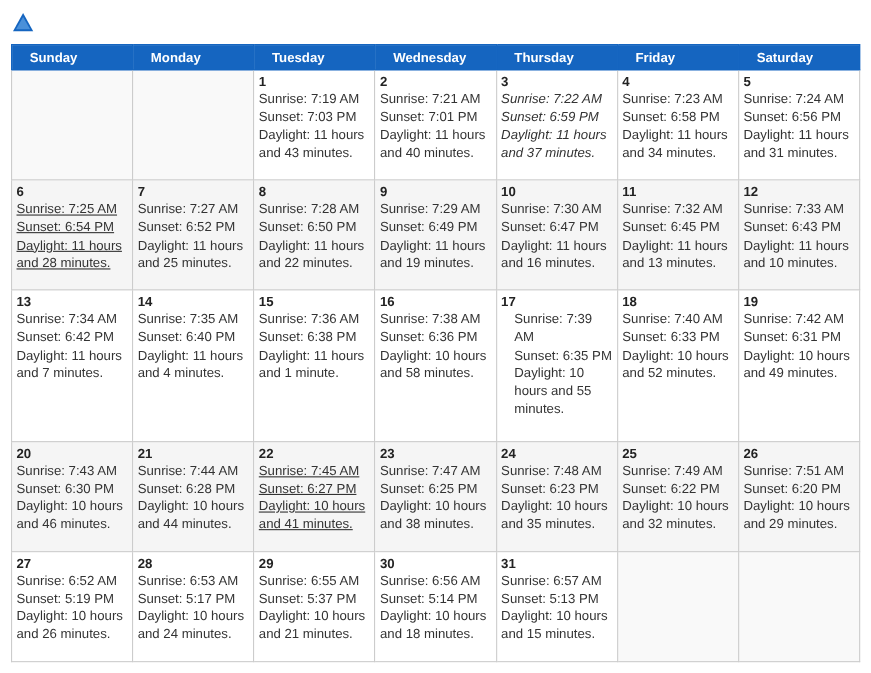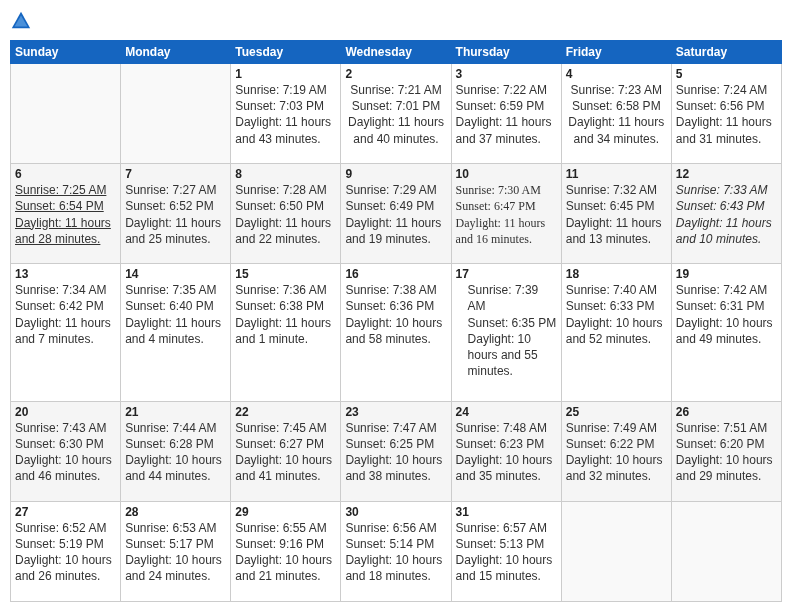--- a/index.html
+++ b/index.html
@@ -51,21 +51,21 @@
       border: 1px solid #ccc;
       border-collapse: collapse;
       width: 100%;
       table-layout: fixed;
     }
     .calendar th {
       background: #1565C0;
       color: #fff;
       font-size: 12px;
       font-weight: bold;
-      padding: 4px 4px;
+      padding: 4px 16px;
       text-align: left;
       border: 1px solid #1565C0;
     }
     .calendar td {
       border: 1px solid #ccc;
       vertical-align: top;
       padding: 3px 4px;
       font-size: 10px;
       color: #333;
       background: #fff;
@@ -128,33 +128,33 @@
           <td class="empty"></td>
           <td class="empty"></td>
           <td>
             <span class="day-num">1</span>
             <div class="sun-info" style="white-space: pre-line;">Sunrise: 7:19 AM
 Sunset: 7:03 PM
 Daylight: 11 hours and 43 minutes.</div>
           </td>
           <td>
             <span class="day-num">2</span>
-            <div class="sun-info" style="white-space: pre-line; text-align: center;">Sunrise: 7:21 AM
+            <div class="sun-info" style="white-space: pre-line;">Sunrise: 7:21 AM
 Sunset: 7:01 PM
 Daylight: 11 hours and 40 minutes.</div>
           </td>
           <td>
             <span class="day-num">3</span>
-            <div class="sun-info" style="white-space: pre-line;">Sunrise: 7:22 AM
+            <div class="sun-info" style="white-space: pre-line; font-style: italic;">Sunrise: 7:22 AM
 Sunset: 6:59 PM
 Daylight: 11 hours and 37 minutes.</div>
           </td>
           <td>
             <span class="day-num">4</span>
-            <div class="sun-info" style="white-space: pre-line; text-align: center;">Sunrise: 7:23 AM
+            <div class="sun-info" style="white-space: pre-line;">Sunrise: 7:23 AM
 Sunset: 6:58 PM
 Daylight: 11 hours and 34 minutes.</div>
           </td>
           <td>
             <span class="day-num">5</span>
             <div class="sun-info" style="white-space: pre-line;">Sunrise: 7:24 AM
 Sunset: 6:56 PM
 Daylight: 11 hours and 31 minutes.</div>
           </td>
         </tr>
@@ -178,33 +178,33 @@
 Daylight: 11 hours and 22 minutes.</div>
           </td>
           <td>
             <span class="day-num">9</span>
             <div class="sun-info" style="white-space: pre-line;">Sunrise: 7:29 AM
 Sunset: 6:49 PM
 Daylight: 11 hours and 19 minutes.</div>
           </td>
           <td>
             <span class="day-num">10</span>
-            <div class="sun-info" style="white-space: pre-line; font-family: Liberation Serif, serif;">Sunrise: 7:30 AM
+            <div class="sun-info" style="white-space: pre-line;">Sunrise: 7:30 AM
 Sunset: 6:47 PM
 Daylight: 11 hours and 16 minutes.</div>
           </td>
           <td>
             <span class="day-num">11</span>
             <div class="sun-info" style="white-space: pre-line;">Sunrise: 7:32 AM
 Sunset: 6:45 PM
 Daylight: 11 hours and 13 minutes.</div>
           </td>
           <td>
             <span class="day-num">12</span>
-            <div class="sun-info" style="white-space: pre-line; font-style: italic;">Sunrise: 7:33 AM
+            <div class="sun-info" style="white-space: pre-line;">Sunrise: 7:33 AM
 Sunset: 6:43 PM
 Daylight: 11 hours and 10 minutes.</div>
           </td>
         </tr>
         <tr>
           <td>
             <span class="day-num">13</span>
             <div class="sun-info" style="white-space: pre-line;">Sunrise: 7:34 AM
 Sunset: 6:42 PM
 Daylight: 11 hours and 7 minutes.</div>
@@ -254,21 +254,21 @@
 Daylight: 10 hours and 46 minutes.</div>
           </td>
           <td>
             <span class="day-num">21</span>
             <div class="sun-info" style="white-space: pre-line;">Sunrise: 7:44 AM
 Sunset: 6:28 PM
 Daylight: 10 hours and 44 minutes.</div>
           </td>
           <td>
             <span class="day-num">22</span>
-            <div class="sun-info" style="white-space: pre-line;">Sunrise: 7:45 AM
+            <div class="sun-info" style="white-space: pre-line; text-decoration: underline;">Sunrise: 7:45 AM
 Sunset: 6:27 PM
 Daylight: 10 hours and 41 minutes.</div>
           </td>
           <td>
             <span class="day-num">23</span>
             <div class="sun-info" style="white-space: pre-line;">Sunrise: 7:47 AM
 Sunset: 6:25 PM
 Daylight: 10 hours and 38 minutes.</div>
           </td>
           <td>
@@ -299,21 +299,21 @@
           </td>
           <td>
             <span class="day-num">28</span>
             <div class="sun-info" style="white-space: pre-line;">Sunrise: 6:53 AM
 Sunset: 5:17 PM
 Daylight: 10 hours and 24 minutes.</div>
           </td>
           <td>
             <span class="day-num">29</span>
             <div class="sun-info" style="white-space: pre-line;">Sunrise: 6:55 AM
-Sunset: 9:16 PM
+Sunset: 5:37 PM
 Daylight: 10 hours and 21 minutes.</div>
           </td>
           <td>
             <span class="day-num">30</span>
             <div class="sun-info" style="white-space: pre-line;">Sunrise: 6:56 AM
 Sunset: 5:14 PM
 Daylight: 10 hours and 18 minutes.</div>
           </td>
           <td>
             <span class="day-num">31</span>

